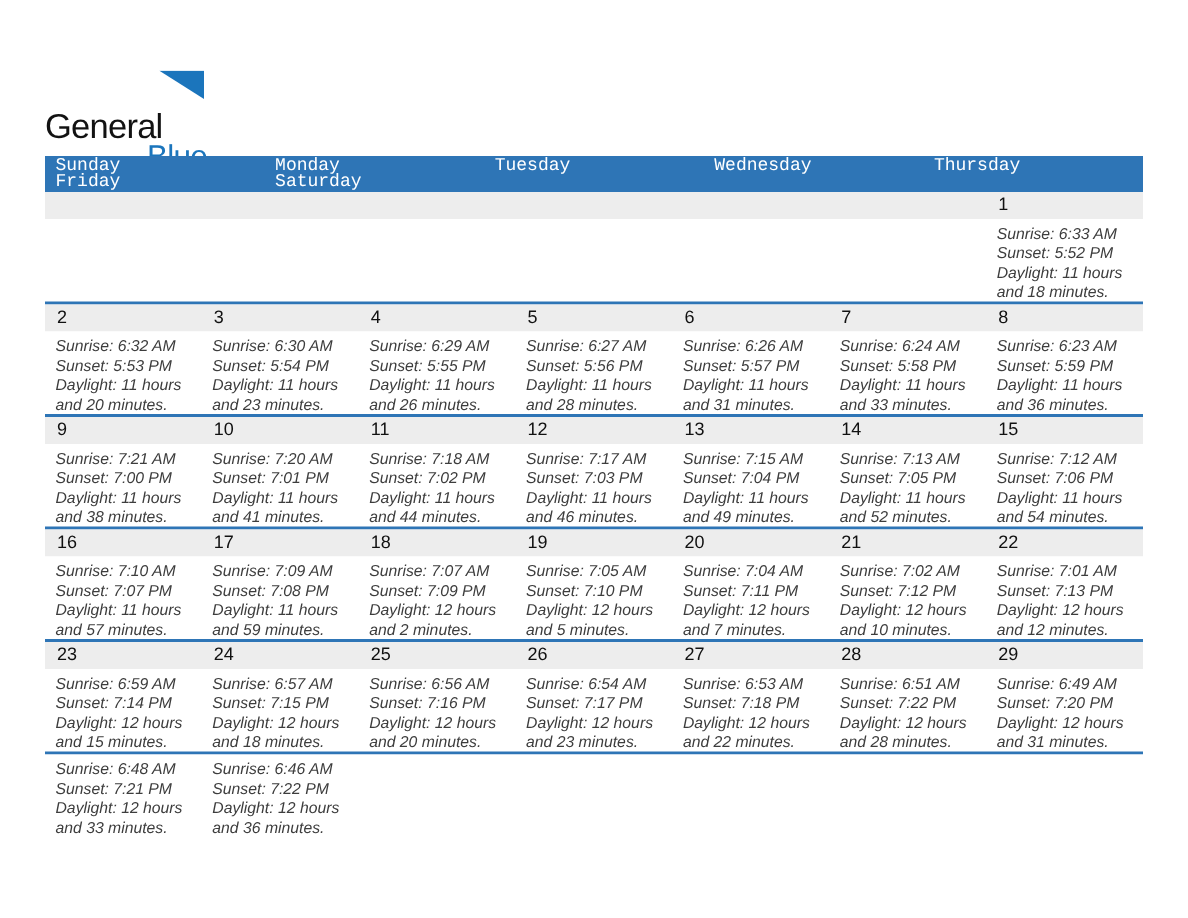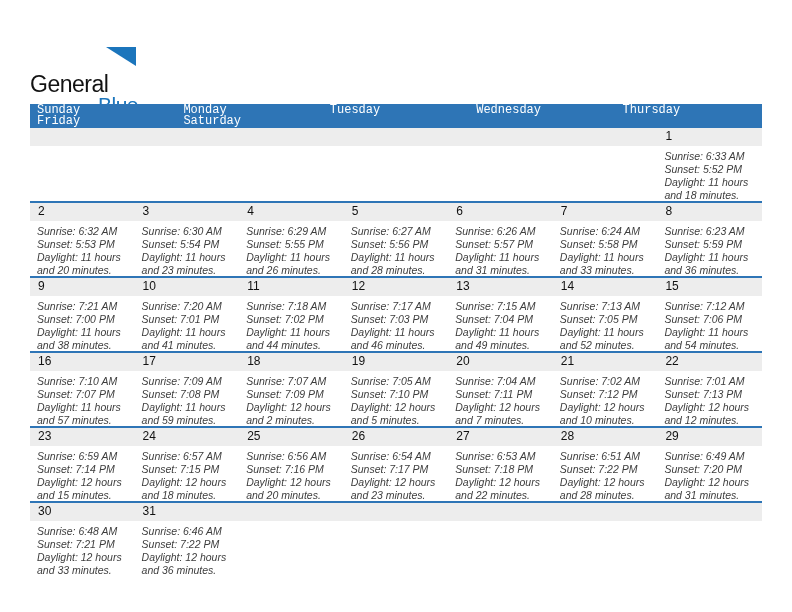--- a/index.html
+++ b/index.html
@@ -299,29 +299,20 @@
             </div>
             <div class="detail-cell">
               <div class="detail-line">Sunrise: 6:49 AM</div>
               <div class="detail-line">Sunset: 7:20 PM</div>
               <div class="detail-line">Daylight: 12 hours</div>
               <div class="detail-line">and 31 minutes.</div>
             </div>
           </div>
         </div>
         <div class="week-row">
-          <div class="date-band">
-            <div class="date-cell">30</div>
-            <div class="date-cell">31</div>
-            <div class="date-cell"></div>
-            <div class="date-cell"></div>
-            <div class="date-cell"></div>
-            <div class="date-cell"></div>
-            <div class="date-cell"></div>
-          </div>
           <div class="details-band">
             <div class="detail-cell">
               <div class="detail-line">Sunrise: 6:48 AM</div>
               <div class="detail-line">Sunset: 7:21 PM</div>
               <div class="detail-line">Daylight: 12 hours</div>
               <div class="detail-line">and 33 minutes.</div>
             </div>
             <div class="detail-cell">
               <div class="detail-line">Sunrise: 6:46 AM</div>
               <div class="detail-line">Sunset: 7:22 PM</div>

